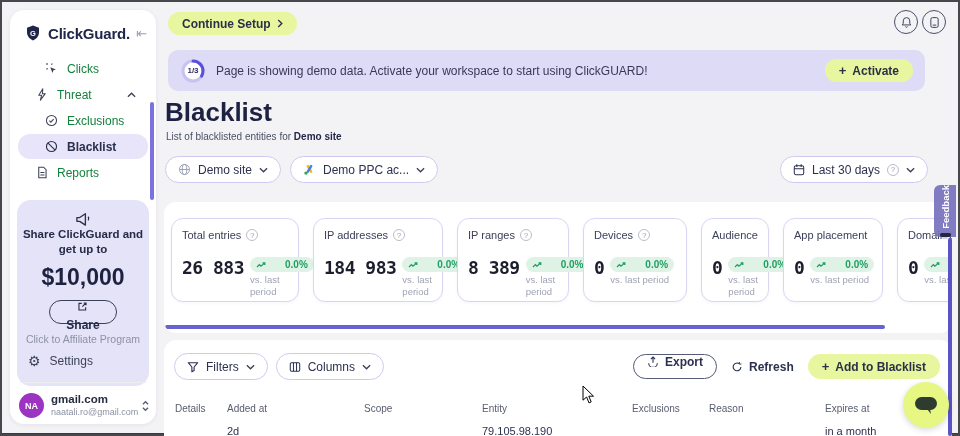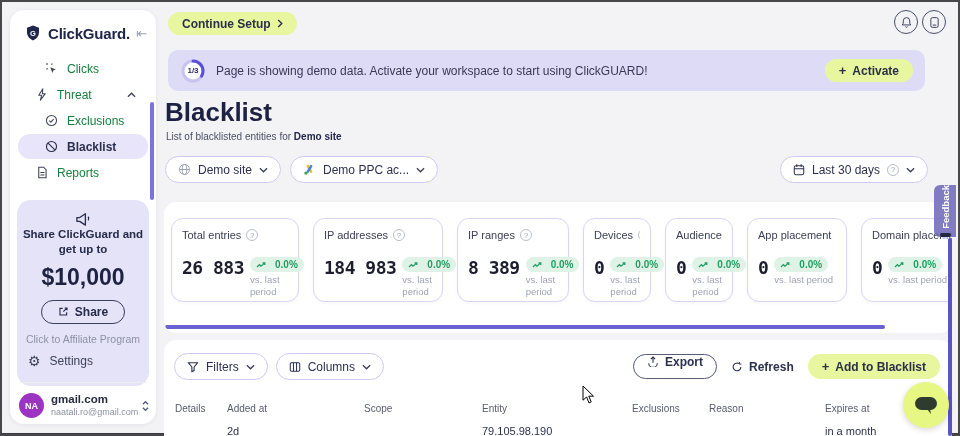--- a/index.html
+++ b/index.html
@@ -19,21 +19,21 @@
            padding-left:18px;margin:1px 8px;border-radius:12px;cursor:pointer;}
   .nav-row.sub{padding-left:27px;}
   .nav-row.active{background:#e8e5fa;color:#2a2f4e;font-weight:600;}
   .nav-chevron{margin-left:auto;margin-right:12px;}
   .side-scroll{position:absolute;right:2px;top:92px;width:4px;height:98px;background:#7b72dd;border-radius:3px;}
   .share-card{position:absolute;left:7px;top:190px;width:132px;height:186px;background:#e4e3f7;
               border-radius:14px;display:flex;flex-direction:column;align-items:center;padding-top:10px;text-align:center;}
   .share-line{font-size:11.5px;font-weight:700;color:#262b4a;line-height:1.3;}
   .share-amount{font-size:23px;font-weight:700;color:#1d2240;margin:7px 0 9px;}
   .share-btn{display:flex;align-items:center;gap:6px;border:1px solid #3a3f5a;border-radius:13px;
-             height:24px;padding:0 16px;font-size:12px;font-weight:600;color:#262b4a;background:transparent;cursor:pointer;}
+             height:24px;padding:0 16px;font-size:12px;font-weight:600;color:#262b4a;background:transparent;cursor:pointer;flex-direction:column;}
   .share-footer{font-size:10.5px;color:#8d92a3;margin-top:9px;}
   .settings-row{position:absolute;left:18px;top:344px;display:flex;align-items:center;gap:9px;
                 font-size:12px;color:#3d4257;cursor:pointer;}
   .gear{font-size:14px;color:#3d4257;line-height:1;}
   .side-divider{position:absolute;left:10px;right:10px;top:372px;height:1px;background:#ececf1;}
   .user-row{position:absolute;left:9px;top:383px;right:6px;display:flex;align-items:center;gap:7px;}
   .avatar{width:25px;height:25px;border-radius:50%;background:#9c33c1;color:#fff;font-size:9px;font-weight:700;
           display:grid;place-items:center;flex:none;}
   .user-name{font-size:11.5px;font-weight:700;color:#262b40;line-height:1.2;}
   .user-email{font-size:9px;color:#8d92a3;line-height:1.2;}
@@ -66,21 +66,21 @@
 
   
   .stats-panel{position:absolute;left:164px;top:202px;width:788px;height:131px;background:#fff;border-radius:12px;overflow:hidden;}
   .cards{display:flex;gap:14px;padding:16px 0 0 7px;}
   .stat-card{flex:none;border:1px solid #d9d5f3;border-radius:12px;background:#fff;height:84px;padding:10px 10px 8px;
              box-shadow:0 1px 3px rgba(80,70,160,.06);}
   .stat-label-row{display:flex;align-items:center;gap:5px;font-size:11px;color:#3c4058;white-space:nowrap;overflow:hidden;}
   .stat-value-row{display:flex;align-items:flex-start;gap:6px;margin-top:16px;}
   .stat-value{font-family:"DejaVu Sans Mono",monospace;font-size:18px;font-weight:700;color:#1c1e2e;letter-spacing:-.5px;white-space:nowrap;}
   .stat-side{display:flex;flex-direction:column;gap:2px;min-width:0;}
-  .delta-badge{display:inline-flex;align-items:center;gap:9px;background:#def3e6;color:#1f9e62;font-size:10px;
+  .delta-badge{display:inline-flex;align-items:center;gap:19px;background:#def3e6;color:#1f9e62;font-size:10px;
                font-weight:600;border-radius:9px;padding:2px 6px;white-space:nowrap;width:fit-content;}
   .vs-text{font-size:9.5px;color:#a0a3b4;line-height:1.25;}
   .h-scroll{position:absolute;left:1px;bottom:4px;width:720px;height:4px;background:#6a61d2;border-radius:3px;}
 
   
   .table-panel{position:absolute;left:164px;top:340px;width:788px;height:110px;background:#fff;border-radius:12px 12px 0 0;}
   .toolbar{display:flex;align-items:center;gap:8px;padding:13px 12px 0 10px;}
   .text-btn{display:inline-flex;align-items:center;gap:6px;background:none;border:none;font-size:12px;
             font-weight:600;color:#2c3150;cursor:pointer;}
   .outline-btn{display:inline-flex;align-items:flex-start;gap:6px;border:1px solid #565b78;background:#fff;border-radius:13px;
@@ -361,21 +361,21 @@
                 <svg width="10" height="8" viewBox="0 0 10 8">
                   <path d="M1 6l2.4-2.4 1.5 1.5L8.6 2M6.6 1.8h2.2v2.2" stroke="#1f9e62" stroke-width="1.2" fill="none"></path>
                 </svg>
                 <span>0.0%</span>
               </span>
             <span class="vs-text">vs. last period</span>
           </div>
         </div>
       </div>
 
-      <div class="stat-card" style="width:68px;">
+      <div class="stat-card" style="width:104px;">
         <div class="stat-label-row">
             <span>Devices</span>
             <span class="help-dot">?</span>
           </div>
         <div class="stat-value-row">
           <span class="stat-value">0</span>
           <div class="stat-side">
             <span class="delta-badge">
                 <svg width="10" height="8" viewBox="0 0 10 8">
                   <path d="M1 6l2.4-2.4 1.5 1.5L8.6 2M6.6 1.8h2.2v2.2" stroke="#1f9e62" stroke-width="1.2" fill="none"></path>

